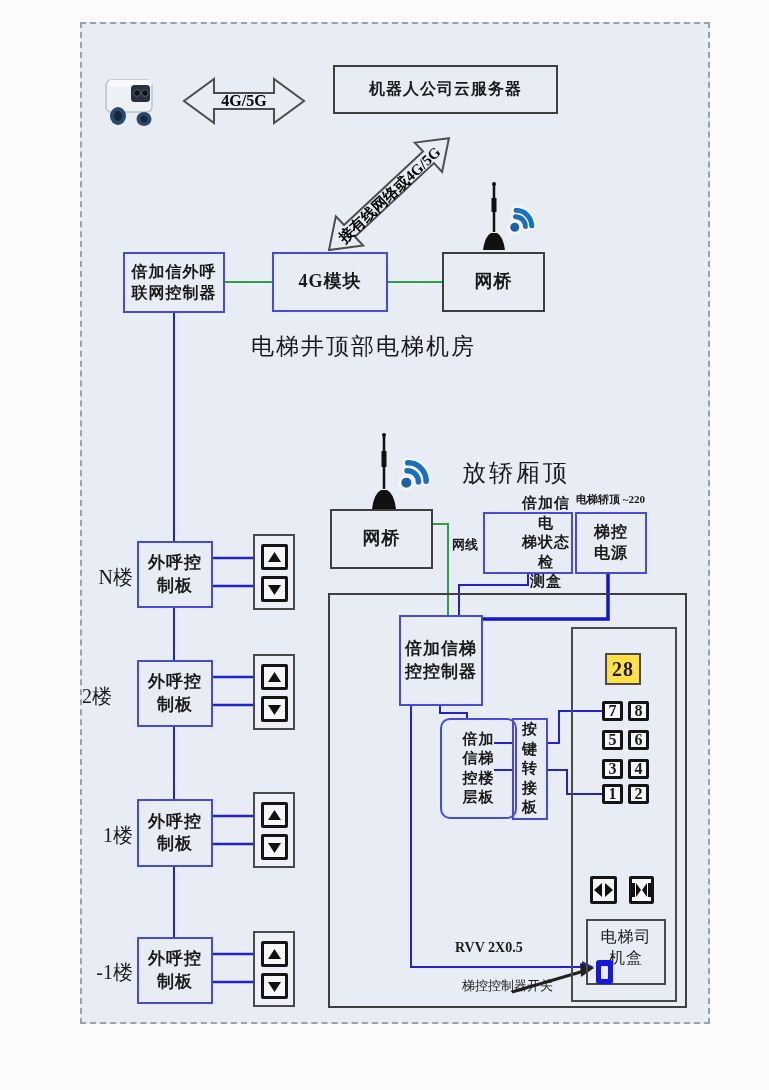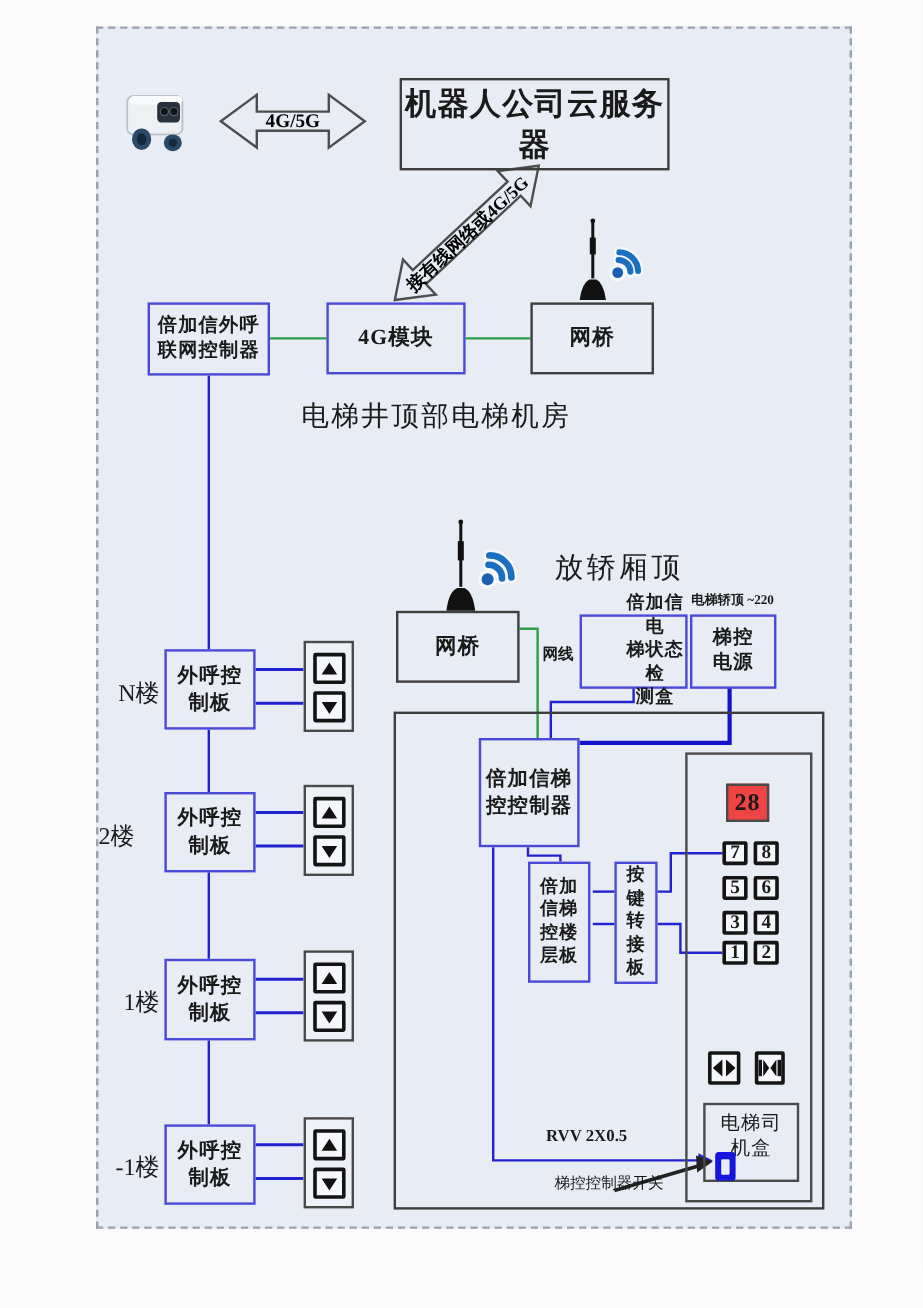--- a/index.html
+++ b/index.html
@@ -155,21 +155,21 @@
       <rect x="27" y="11" width="19" height="17" rx="3.5" fill="#28323e"></rect>
       <circle cx="33" cy="19" r="3.4" fill="#0d1319" stroke="#56626e" stroke-width="1"></circle>
       <circle cx="41" cy="19" r="3.4" fill="#0d1319" stroke="#56626e" stroke-width="1"></circle>
       <ellipse cx="14" cy="42" rx="8" ry="9" fill="#2a4a68"></ellipse>
       <ellipse cx="14" cy="42" rx="4" ry="5" fill="#13293e"></ellipse>
       <ellipse cx="40" cy="45" rx="7.5" ry="7" fill="#2a4a68"></ellipse>
       <ellipse cx="40" cy="45" rx="3.5" ry="3.5" fill="#13293e"></ellipse>
     </g>
   </svg>
 
-  <div class="box dark-border" style="left:333px;top:65px;width:225px;height:77px;font-size:26px;">
+  <div class="box dark-border" style="left:333px;top:65px;width:225px;height:49px;font-size:16px;">
     <span>机器人公司云服务器</span>
   </div>
 
   <div class="box blue-border" style="left:123px;top:252px;width:102px;height:61px;font-size:16px;">
     <span>倍加信外呼</span>
     <span>联网控制器</span>
   </div>
 
   <div class="box blue-border" style="left:272px;top:252px;width:116px;height:60px;font-size:18px;">
     <span>4G模块</span>
@@ -274,38 +274,38 @@
     <span>电源</span>
   </div>
 
   <div class="abs dark-border" style="left:328px;top:593px;width:359px;height:415px;box-sizing:border-box;"></div>
 
   <div class="box blue-border" style="left:399px;top:615px;width:84px;height:91px;font-size:17px;">
     <span>倍加信梯</span>
     <span>控控制器</span>
   </div>
 
-  <div class="box blue-border" style="left:440px;top:718px;width:52px;height:101px;font-size:15px;">
+  <div class="box blue-border" style="left:440px;top:718px;width:77px;height:101px;font-size:15px;border-radius:10px;">
     <span>倍加</span>
     <span>信梯</span>
     <span>控楼</span>
     <span>层板</span>
   </div>
 
   <div class="box blue-border" style="left:512px;top:718px;width:36px;height:102px;font-size:15px;">
     <span>按</span>
     <span>键</span>
     <span>转</span>
     <span>接</span>
     <span>板</span>
   </div>
 
   <div class="abs gray-border" style="left:571px;top:627px;width:106px;height:375px;box-sizing:border-box;"></div>
 
-  <div class="box gray-border" style="left:605px;top:653px;width:36px;height:32px;font-size:20px;background:#ef4444;">
+  <div class="box gray-border" style="left:605px;top:653px;width:36px;height:32px;font-size:20px;background:#fde047;">
     <span>28</span>
   </div>
 
   <div class="keybtn" style="left:602px;top:701px;">
       <span>7</span>
     </div>
   <div class="keybtn" style="left:628px;top:701px;">
       <span>8</span>
     </div>
   <div class="keybtn" style="left:602px;top:730px;">

